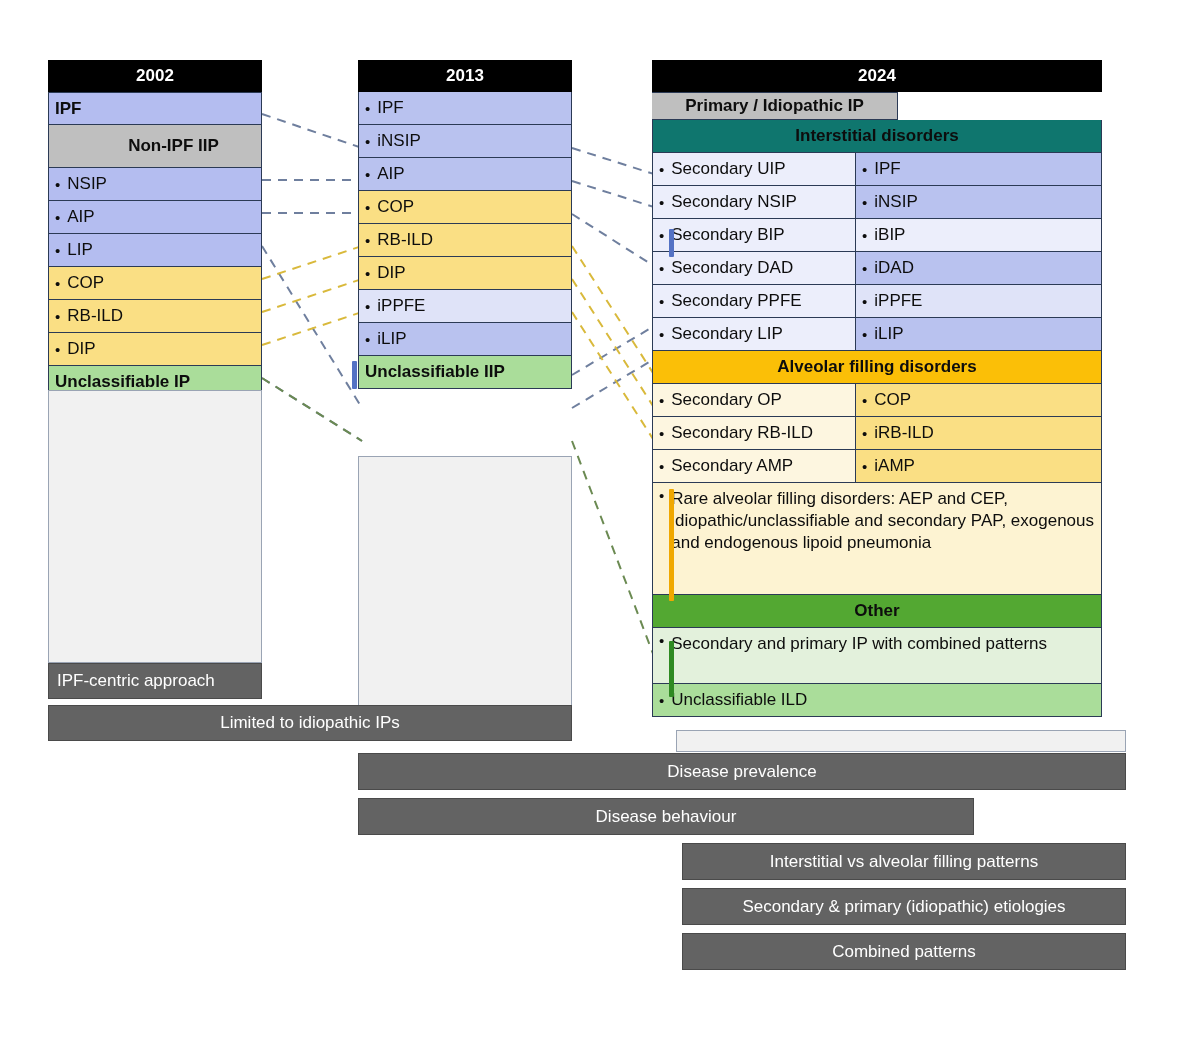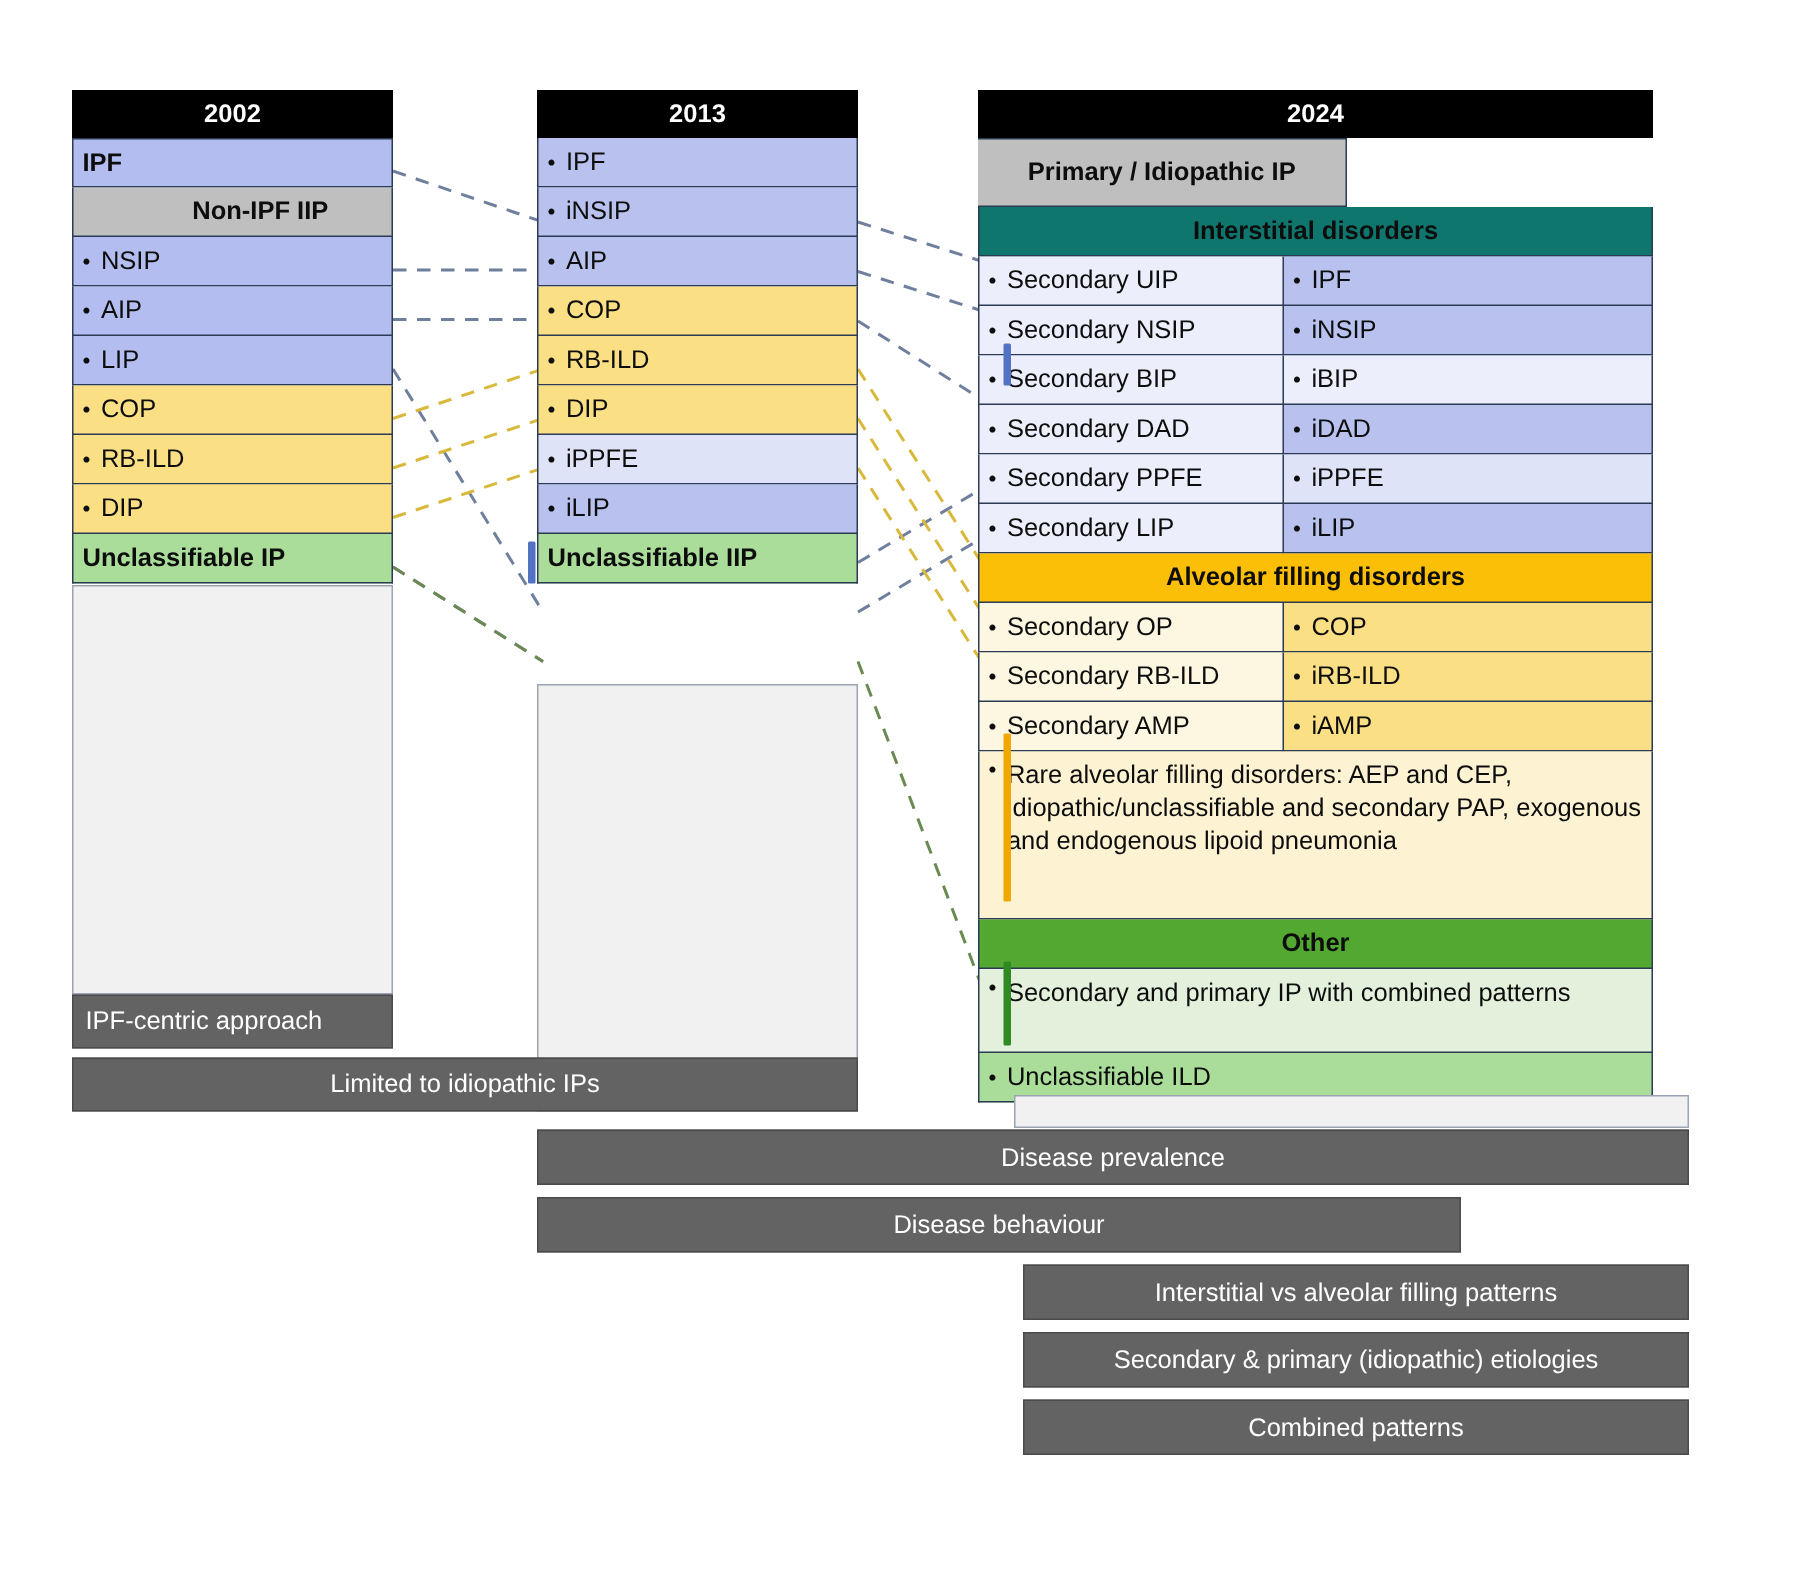--- a/index.html
+++ b/index.html
@@ -104,21 +104,21 @@
       </g>
     </g>
   </svg>
 
   <div class="col" style="left:48px;top:60px;width:214px;">
     <div class="yearhdr">2002</div>
     <div id="rows2002">
         <div class="row c-blue first" style="height: 33px;">
           <span class="txt" style="font-weight: bold;">IPF</span>
         </div>
-        <div class="row c-gray ctr" style="height: 33px; padding-left: 43px;">
+        <div class="row c-gray ctr" style="height: 43px; padding-left: 43px;">
           <span class="txt" style="font-weight: bold;">Non-IPF IIP</span>
         </div>
         <div class="row c-blue" style="height: 33px;">
           <span class="bul">•</span>
           <span class="txt">NSIP</span>
         </div>
         <div class="row c-blue" style="height: 33px;">
           <span class="bul">•</span>
           <span class="txt">AIP</span>
         </div>
@@ -187,21 +187,21 @@
           <span class="txt" style="font-weight: bold;">Unclassifiable IIP</span>
         </div>
       </div>
   </div>
   <div class="accent" style="left:352px;top:361px;height:28px;background:#5472c4;"></div>
   <div class="col c-empty" style="left:358px;top:456px;width:214px;height:285px;"></div>
 
   <div class="col" style="left:652px;top:60px;width:450px;">
     <div class="yearhdr">2024</div>
     <div style="display:flex;">
-      <div class="row first ctr c-gray" style="width:246px;height:46px;border-left:none;">
+      <div class="row first ctr c-gray" style="width:246px;height:28px;border-left:none;">
         <span class="txt">Primary / Idiopathic IP</span>
       </div>
     </div>
     <div id="rows2024">
         <div class="row ctr c-blueD" style="height: 33px; width: 450px;">
           <span class="txt">Interstitial disorders</span>
         </div>
         <div style="display: flex;">
           <div class="row c-blueXL" style="width: 204px; height: 33px;">
             <span class="bul">•</span>

